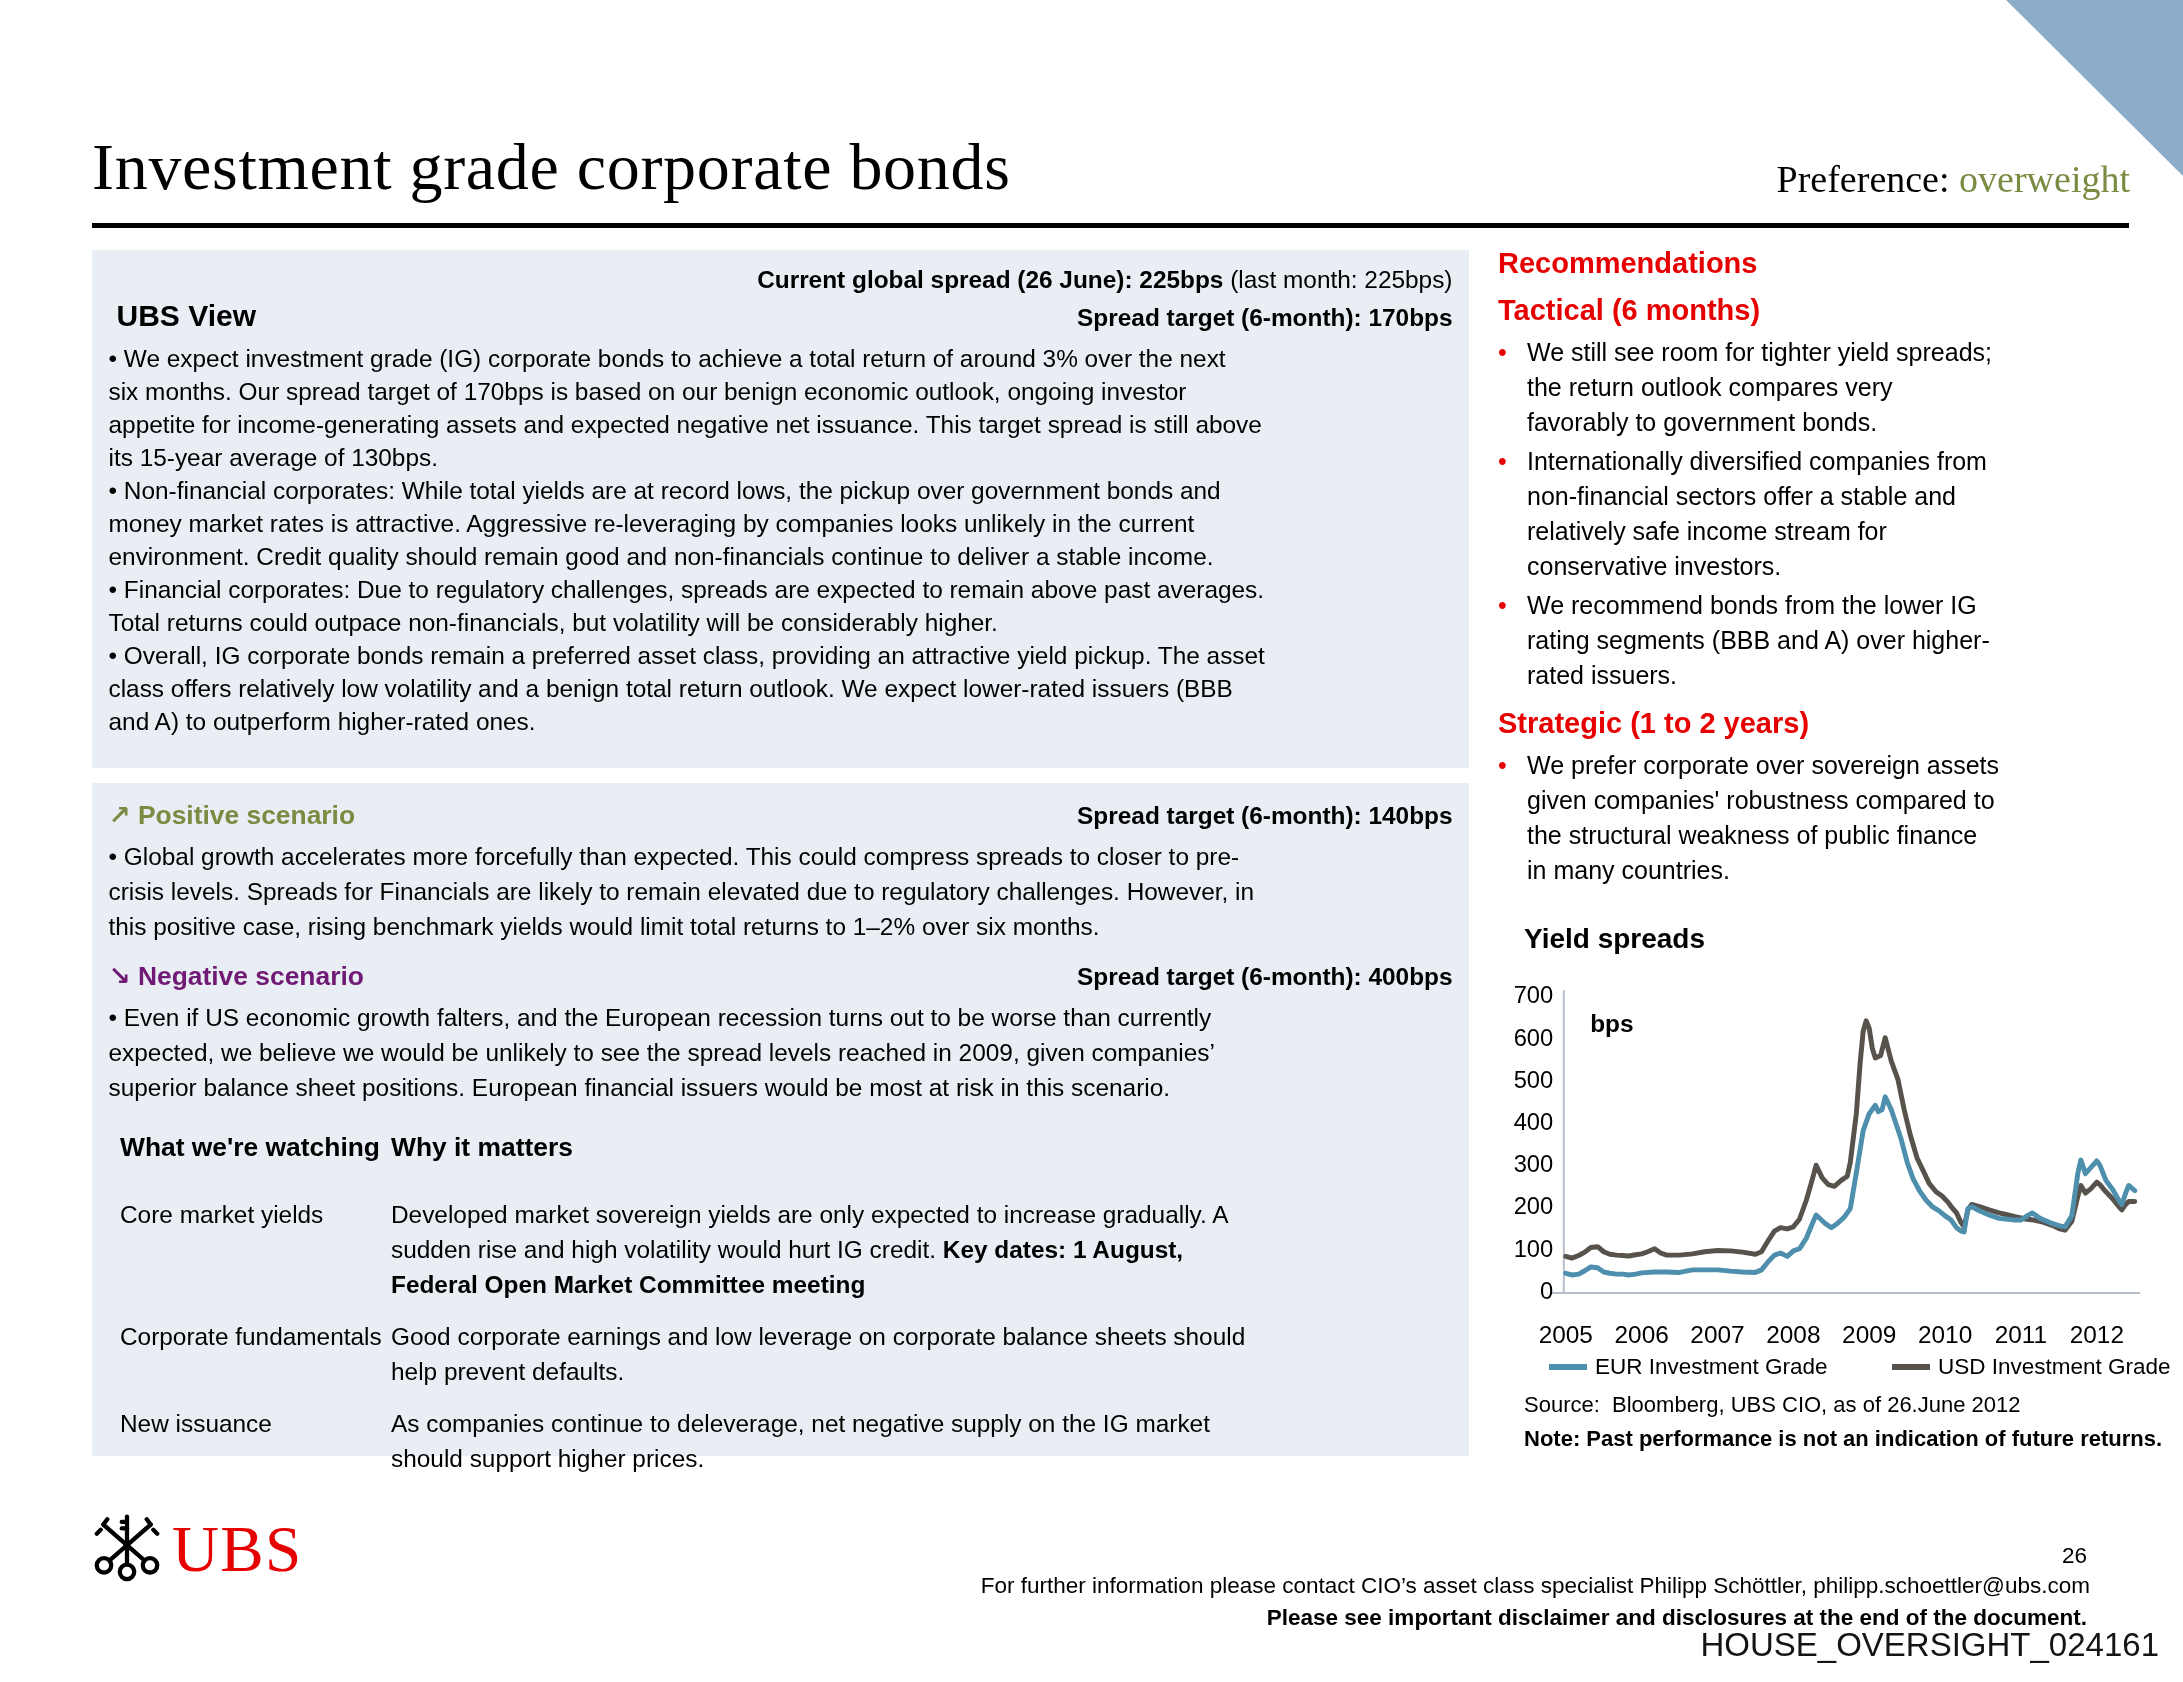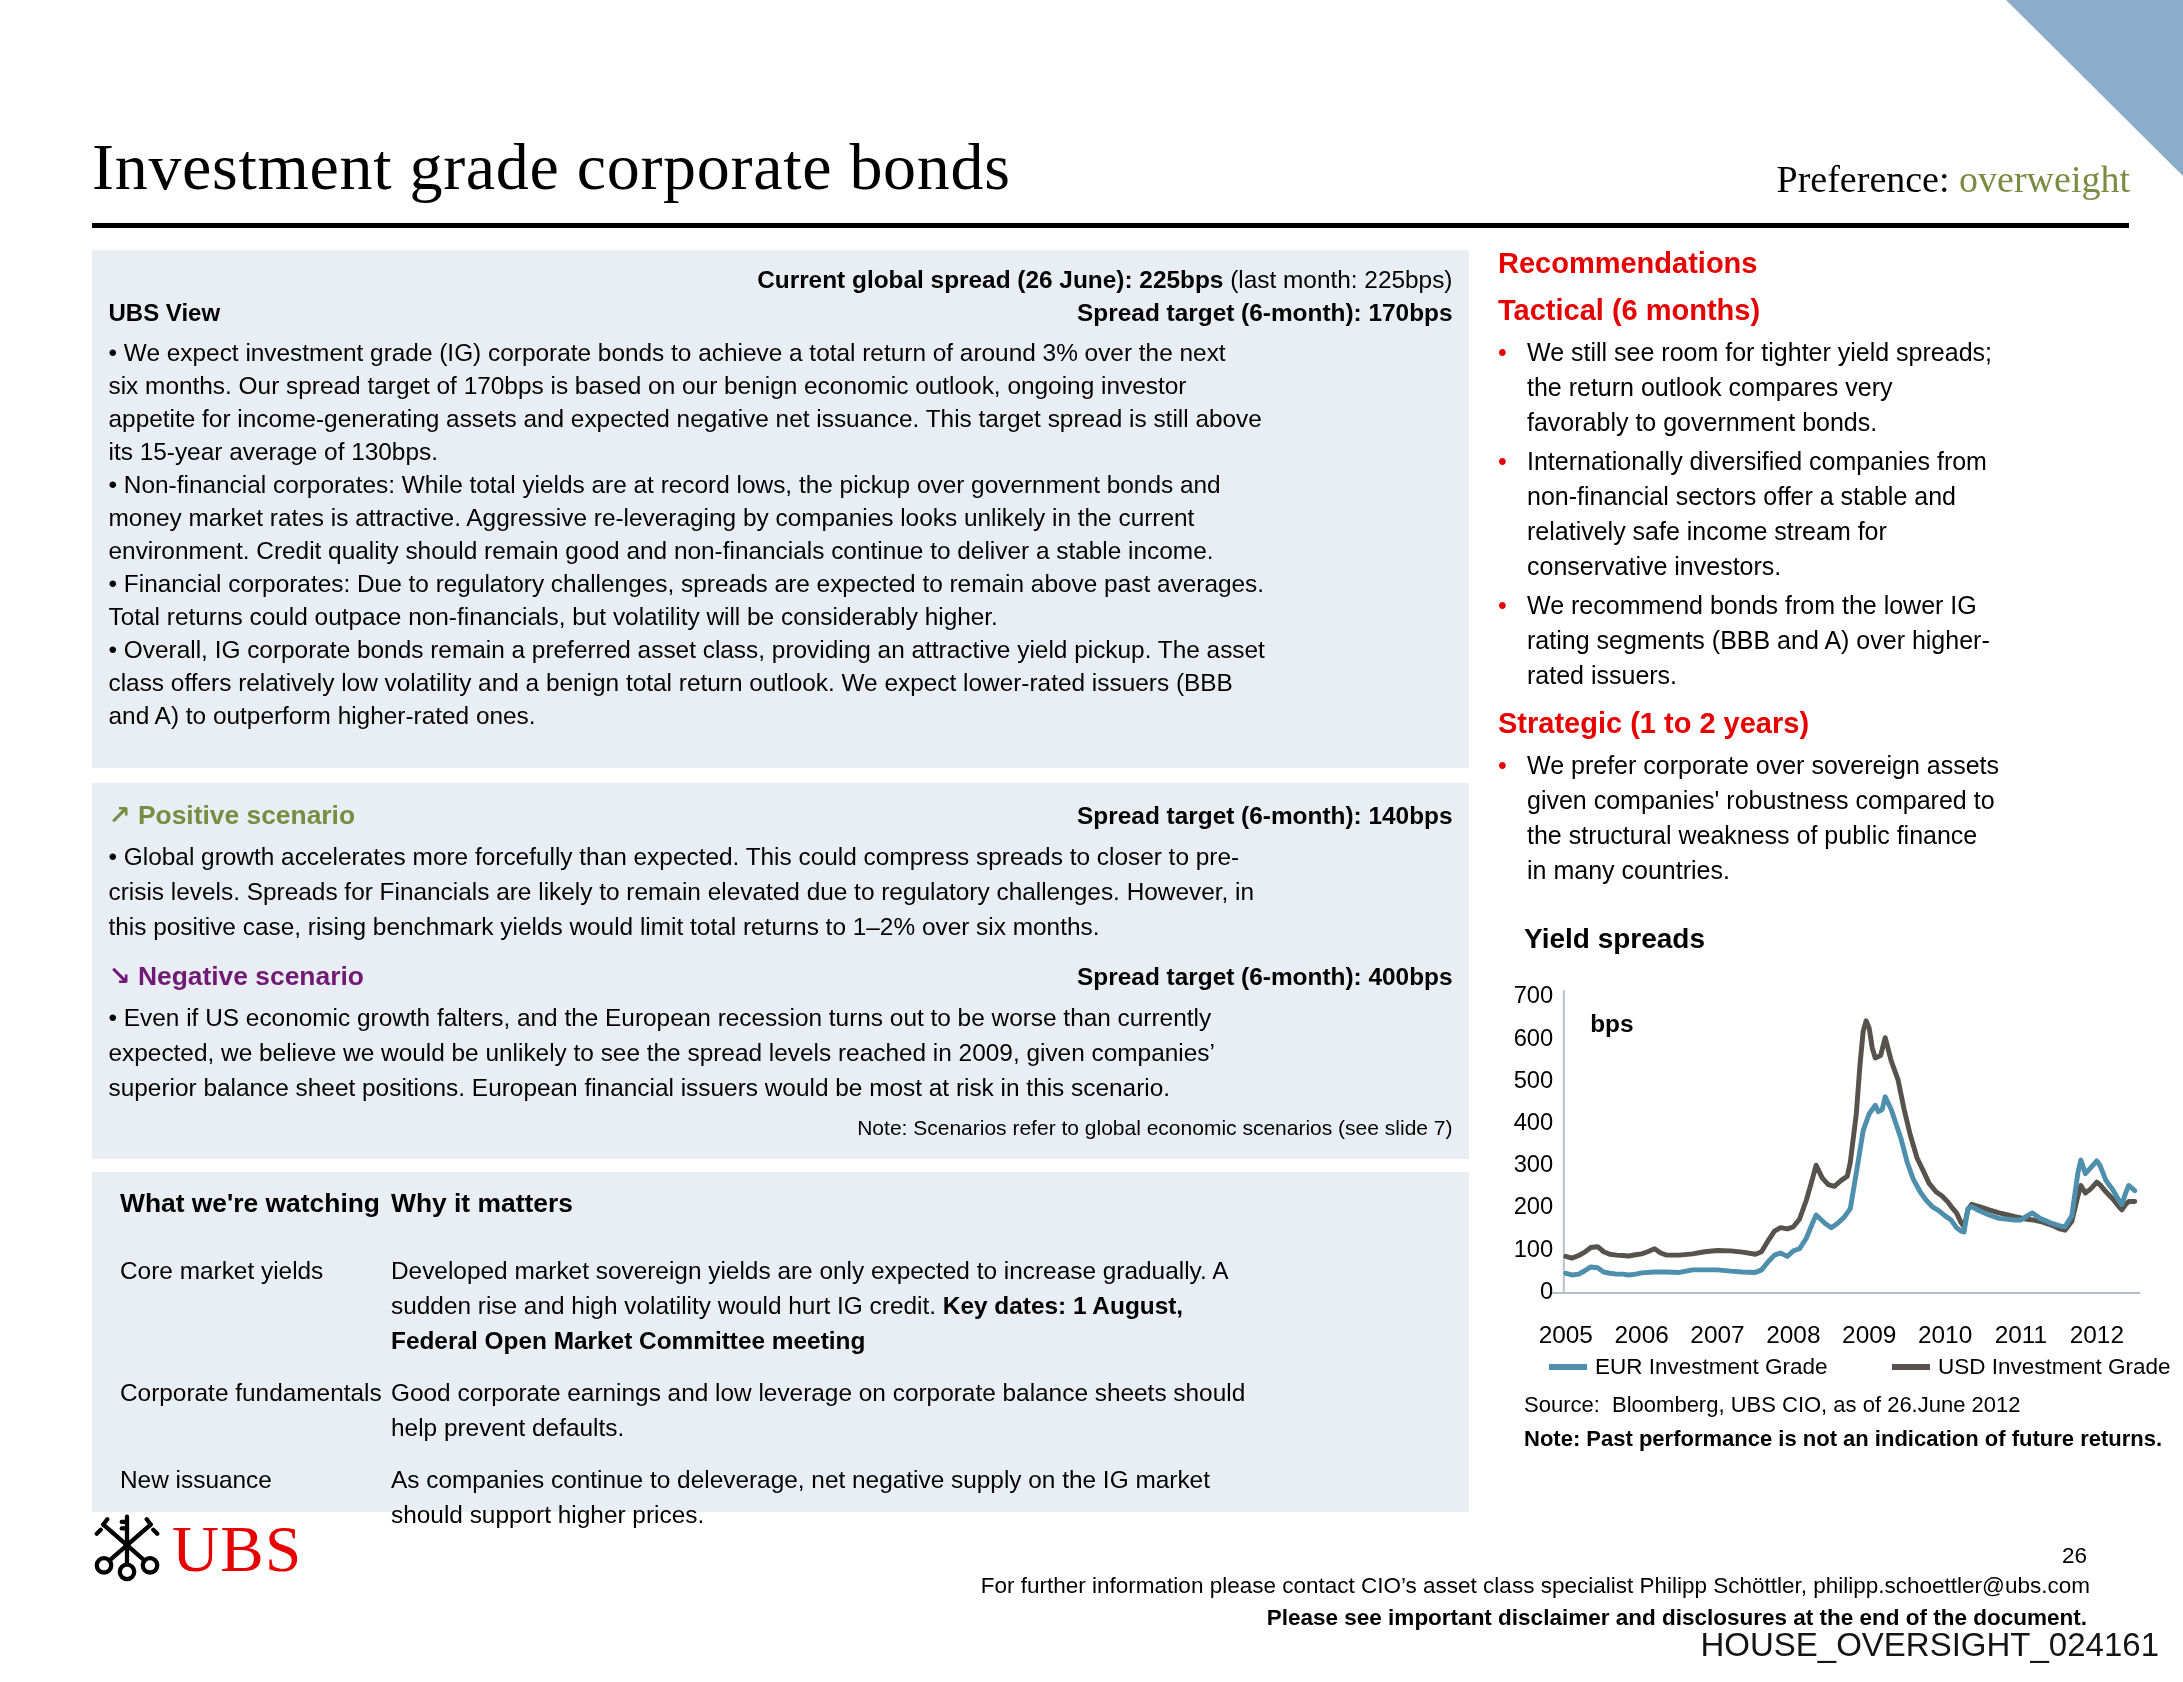--- a/index.html
+++ b/index.html
@@ -15,26 +15,26 @@
   #title-rule{left:92px;top:223px;width:2037px;height:5.3px;background:#000;}
   #corner-triangle{left:0;top:0;width:2183px;height:176px;
       background:transparent;pointer-events:none;}
   #corner-triangle div{position:absolute;left:2006px;top:0;width:177px;height:176px;
       clip-path:polygon(0 0,100% 0,100% 100%);background:#8badc9;}
 
   
   .panel{left:92px;width:1377px;background:#e9eef5;box-sizing:border-box;padding:16px 16.5px;}
   #box-view{top:250px;height:518px;}
   #box-scenarios{top:783px;height:376px;}
-  #box-watching{top:1172px;height:340px;padding-left:28px;}
+  #box-watching{top:1116px;height:340px;padding-left:28px;}
 
   .row-split{display:flex;justify-content:space-between;align-items:baseline;}
   .b{font-weight:bold;}
   .spreadline{text-align:right;font-size:24.4px;}
-  .heading-inline{font-size:24px;font-weight:bold;}
+  .heading-inline{font-size:30px;font-weight:bold;margin-left:8px;}
   .target{font-size:24.4px;font-weight:bold;}
   .bodytext{white-space:pre-line;font-size:24.4px;line-height:33px;margin-top:9.2px;}
 
   .scen-label{font-size:26.4px;font-weight:bold;}
   .pos{color:#7a8b42;}
   .neg{color:#701a75;text-align:center;}
   .scen-body{white-space:pre-line;font-size:24.4px;line-height:35px;margin-top:8px;}
   #scenario-note{text-align:right;font-size:21px;margin-top:10.6px;}
 
   

